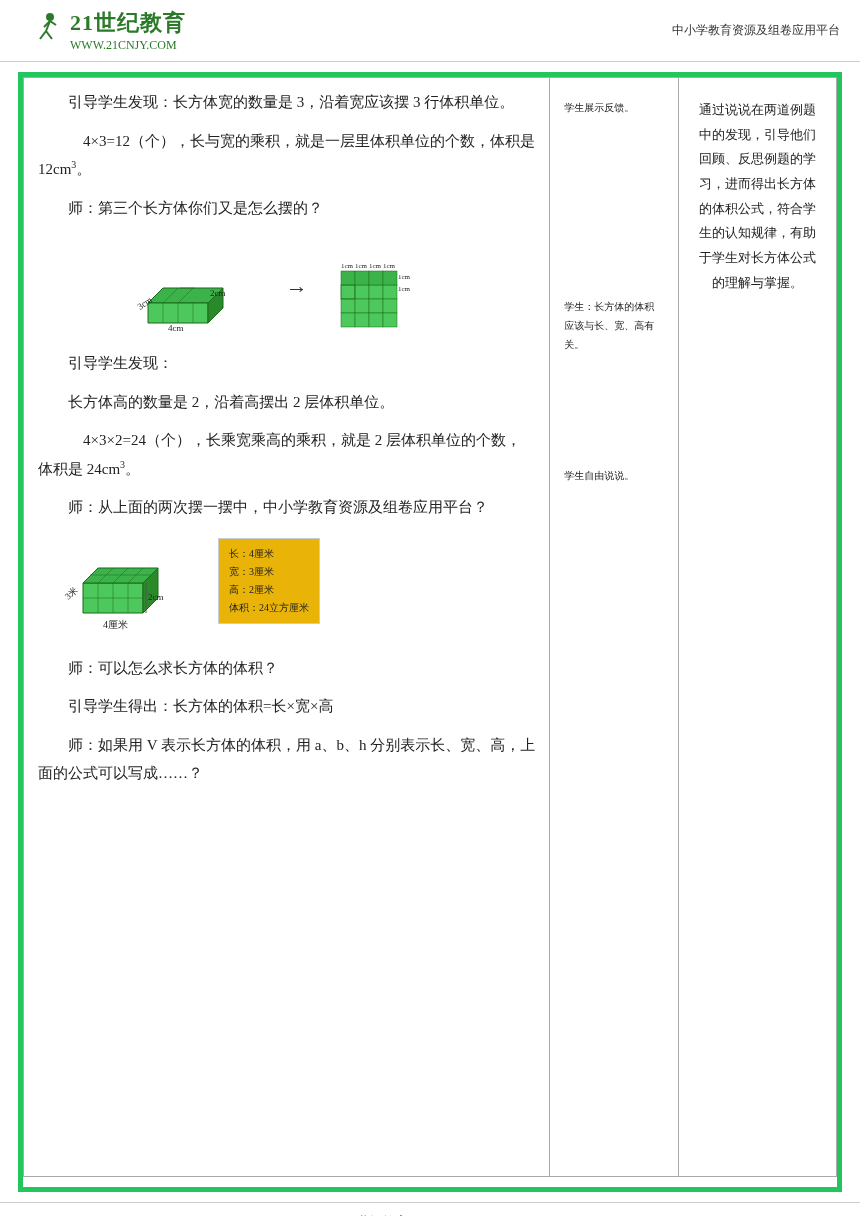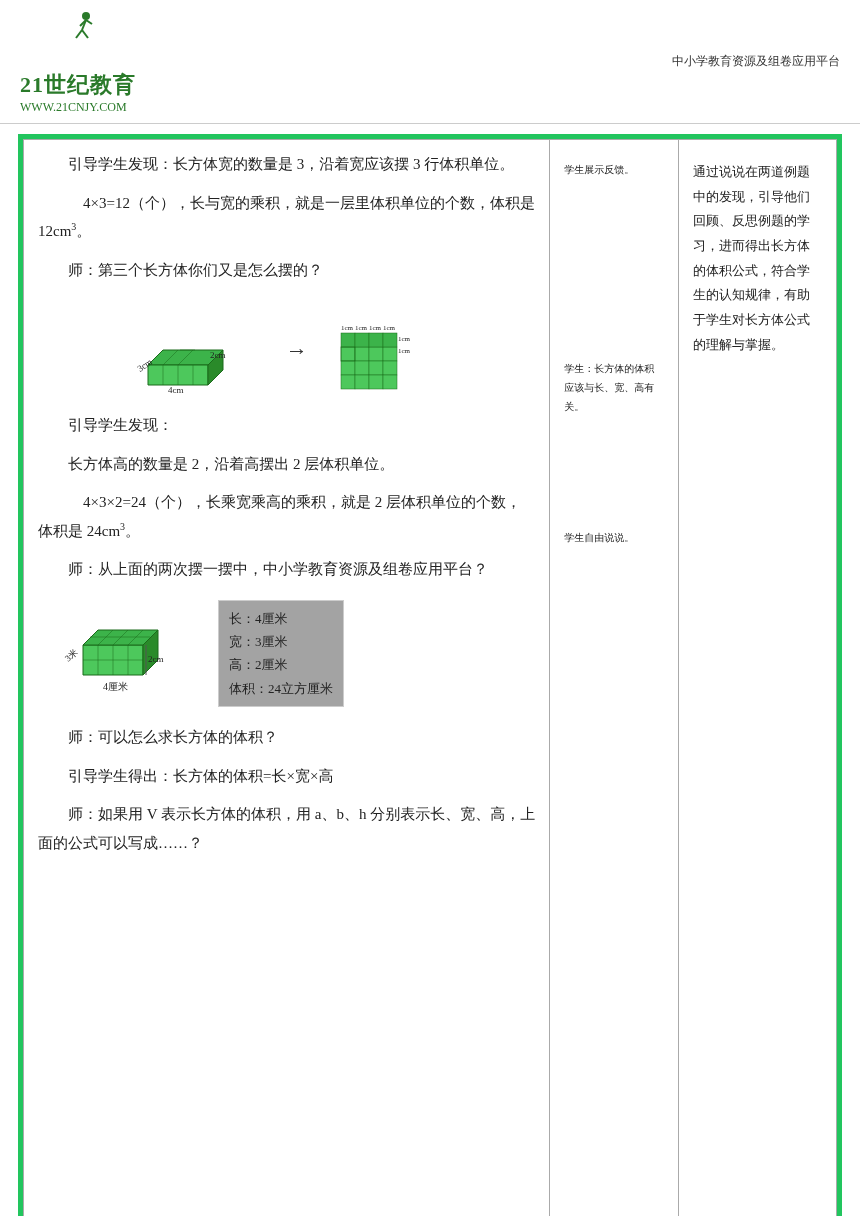--- a/index.html
+++ b/index.html
@@ -16,22 +16,21 @@
     .header {
       display: flex;
       align-items: center;
       justify-content: space-between;
       padding: 8px 20px;
       border-bottom: 1px solid #ccc;
     }
     .logo-area {
       display: flex;
       align-items: center;
-      gap: 18px;
-      flex-direction: column;
+      gap: 6px;
     }
     .logo-icon {
       width: 44px;
       height: 44px;
     }
     .logo-text {
       display: flex;
       flex-direction: column;
       font-size: 12px;
       color: #2a7a2a;
@@ -102,24 +101,24 @@
 
     
     .arrow-right {
       font-size: 22px;
       color: #333;
       margin: 0 8px;
     }
 
     
     .info-box {
-      background: #a3a3a3;
+      background: #eab308;
       border: 1px solid #ccc;
       padding: 6px 10px;
-      font-size: 13px;
+      font-size: 10px;
       line-height: 1.8;
     }
 
     
     .diagram2-area {
       display: flex;
       align-items: flex-start;
       justify-content: flex-start;
       margin: 16px 0 16px 30px;
       gap: 20px;
@@ -130,20 +129,21 @@
       font-size: 10px;
       line-height: 1.9;
       color: #222;
       padding-top: 10px;
     }
     .col-notes-text {
       font-size: 13px;
       line-height: 1.9;
       color: #222;
       padding-top: 10px;
+      text-align: center;
     }
 
     
     .footer {
       text-align: center;
       padding: 10px;
       font-size: 13px;
       color: #4a8a4a;
       border-top: 1px solid #ccc;
       margin-top: 4px;

